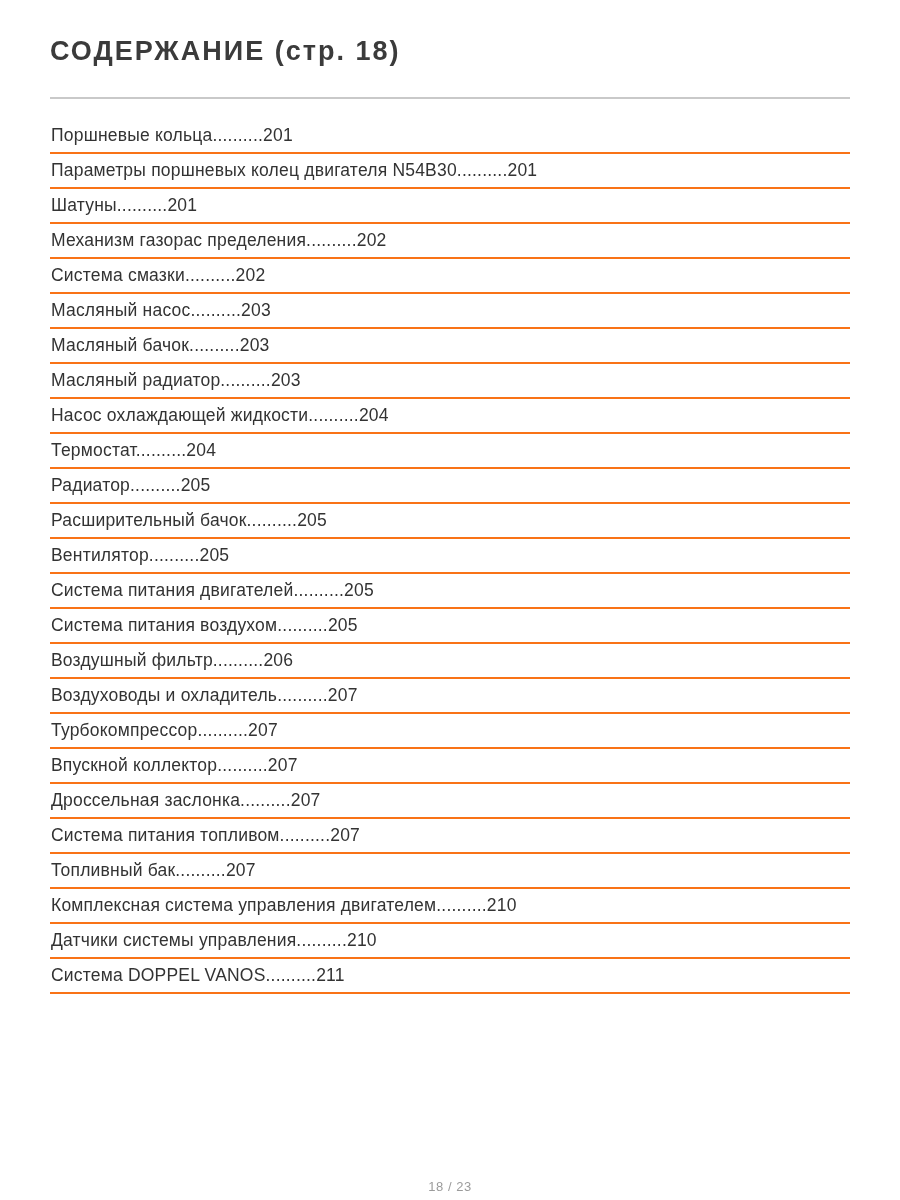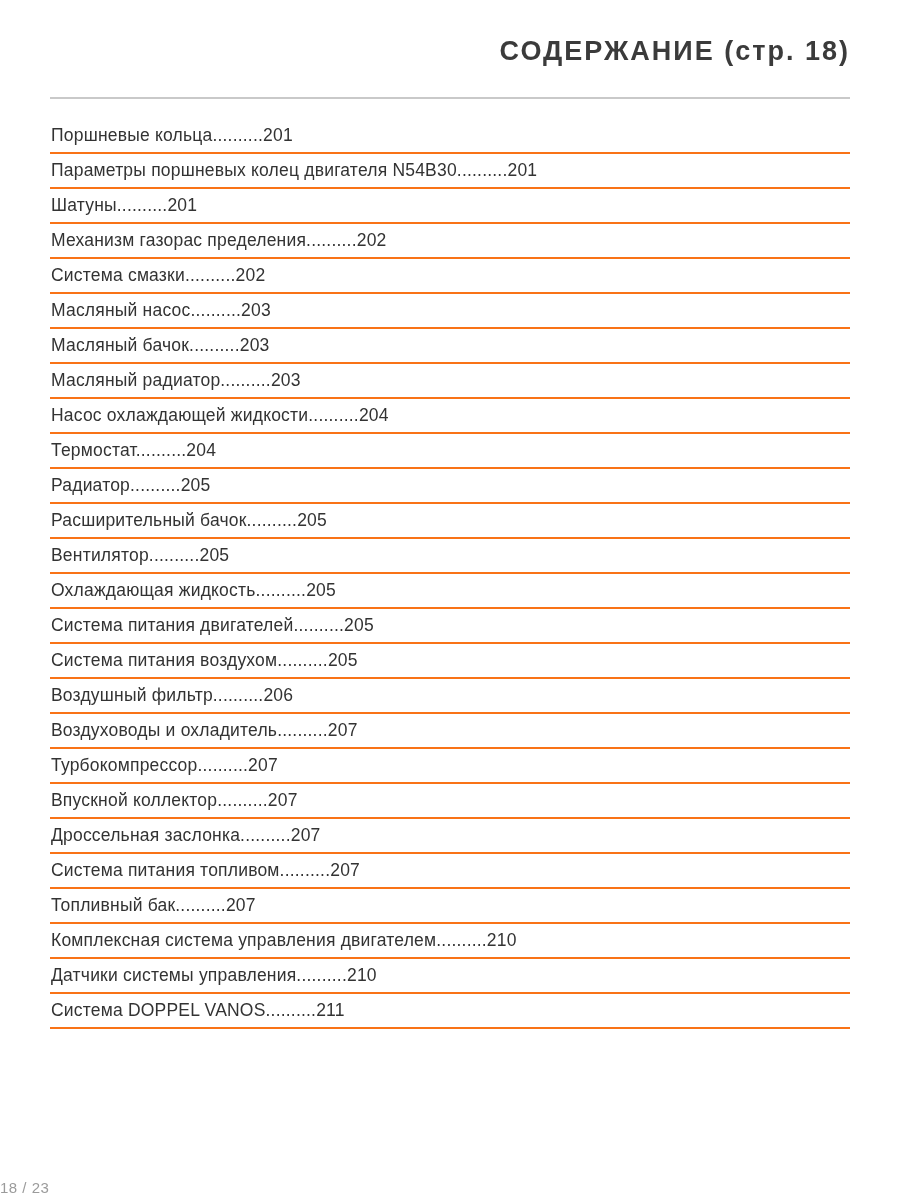--- a/index.html
+++ b/index.html
@@ -10,21 +10,21 @@
   }
   .page {
     width: 900px;
     height: 1200px;
     background: #ffffff;
     padding: 0 50px;
     position: relative;
   }
   .title {
     margin-top: 36px;
-    text-align: right;
+    text-align: left;
     font-size: 27px;
     font-weight: 700;
     letter-spacing: 2px;
     color: #3b3b3b;
   }
   .divider {
     border: none;
     border-top: 2px solid #c9c9c9;
     margin-top: 30px;
   }
@@ -37,22 +37,22 @@
     color: #333333;
     padding: 7px 0 7px 1px;
     border-bottom: 2px solid #f97316;
     letter-spacing: 0.2px;
   }
   .footer {
     position: absolute;
     left: 0;
     top: 1143px;
     width: 900px;
-    text-align: left;
-    font-size: 15px;
+    text-align: center;
+    font-size: 13px;
     color: #9b9b9b;
     letter-spacing: 0.5px;
   }
 </style>
 </head>
 <body>
 
 <div class="page">
   <h1 class="title">СОДЕРЖАНИЕ (стр. 18)</h1>
   <hr class="divider">
@@ -63,21 +63,20 @@
       <div class="toc-row">Механизм газорас пределения..........202</div>
       <div class="toc-row">Система смазки..........202</div>
       <div class="toc-row">Масляный насос..........203</div>
       <div class="toc-row">Масляный бачок..........203</div>
       <div class="toc-row">Масляный радиатор..........203</div>
       <div class="toc-row">Насос охлаждающей жидкости..........204</div>
       <div class="toc-row">Термостат..........204</div>
       <div class="toc-row">Радиатор..........205</div>
       <div class="toc-row">Расширительный бачок..........205</div>
       <div class="toc-row">Вентилятор..........205</div>
-      <div class="toc-row">Охлаждающая жидкость..........205</div>
       <div class="toc-row">Система питания двигателей..........205</div>
       <div class="toc-row">Система питания воздухом..........205</div>
       <div class="toc-row">Воздушный фильтр..........206</div>
       <div class="toc-row">Воздуховоды и охладитель..........207</div>
       <div class="toc-row">Турбокомпрессор..........207</div>
       <div class="toc-row">Впускной коллектор..........207</div>
       <div class="toc-row">Дроссельная заслонка..........207</div>
       <div class="toc-row">Система питания топливом..........207</div>
       <div class="toc-row">Топливный бак..........207</div>
       <div class="toc-row">Комплексная система управления двигателем..........210</div>

